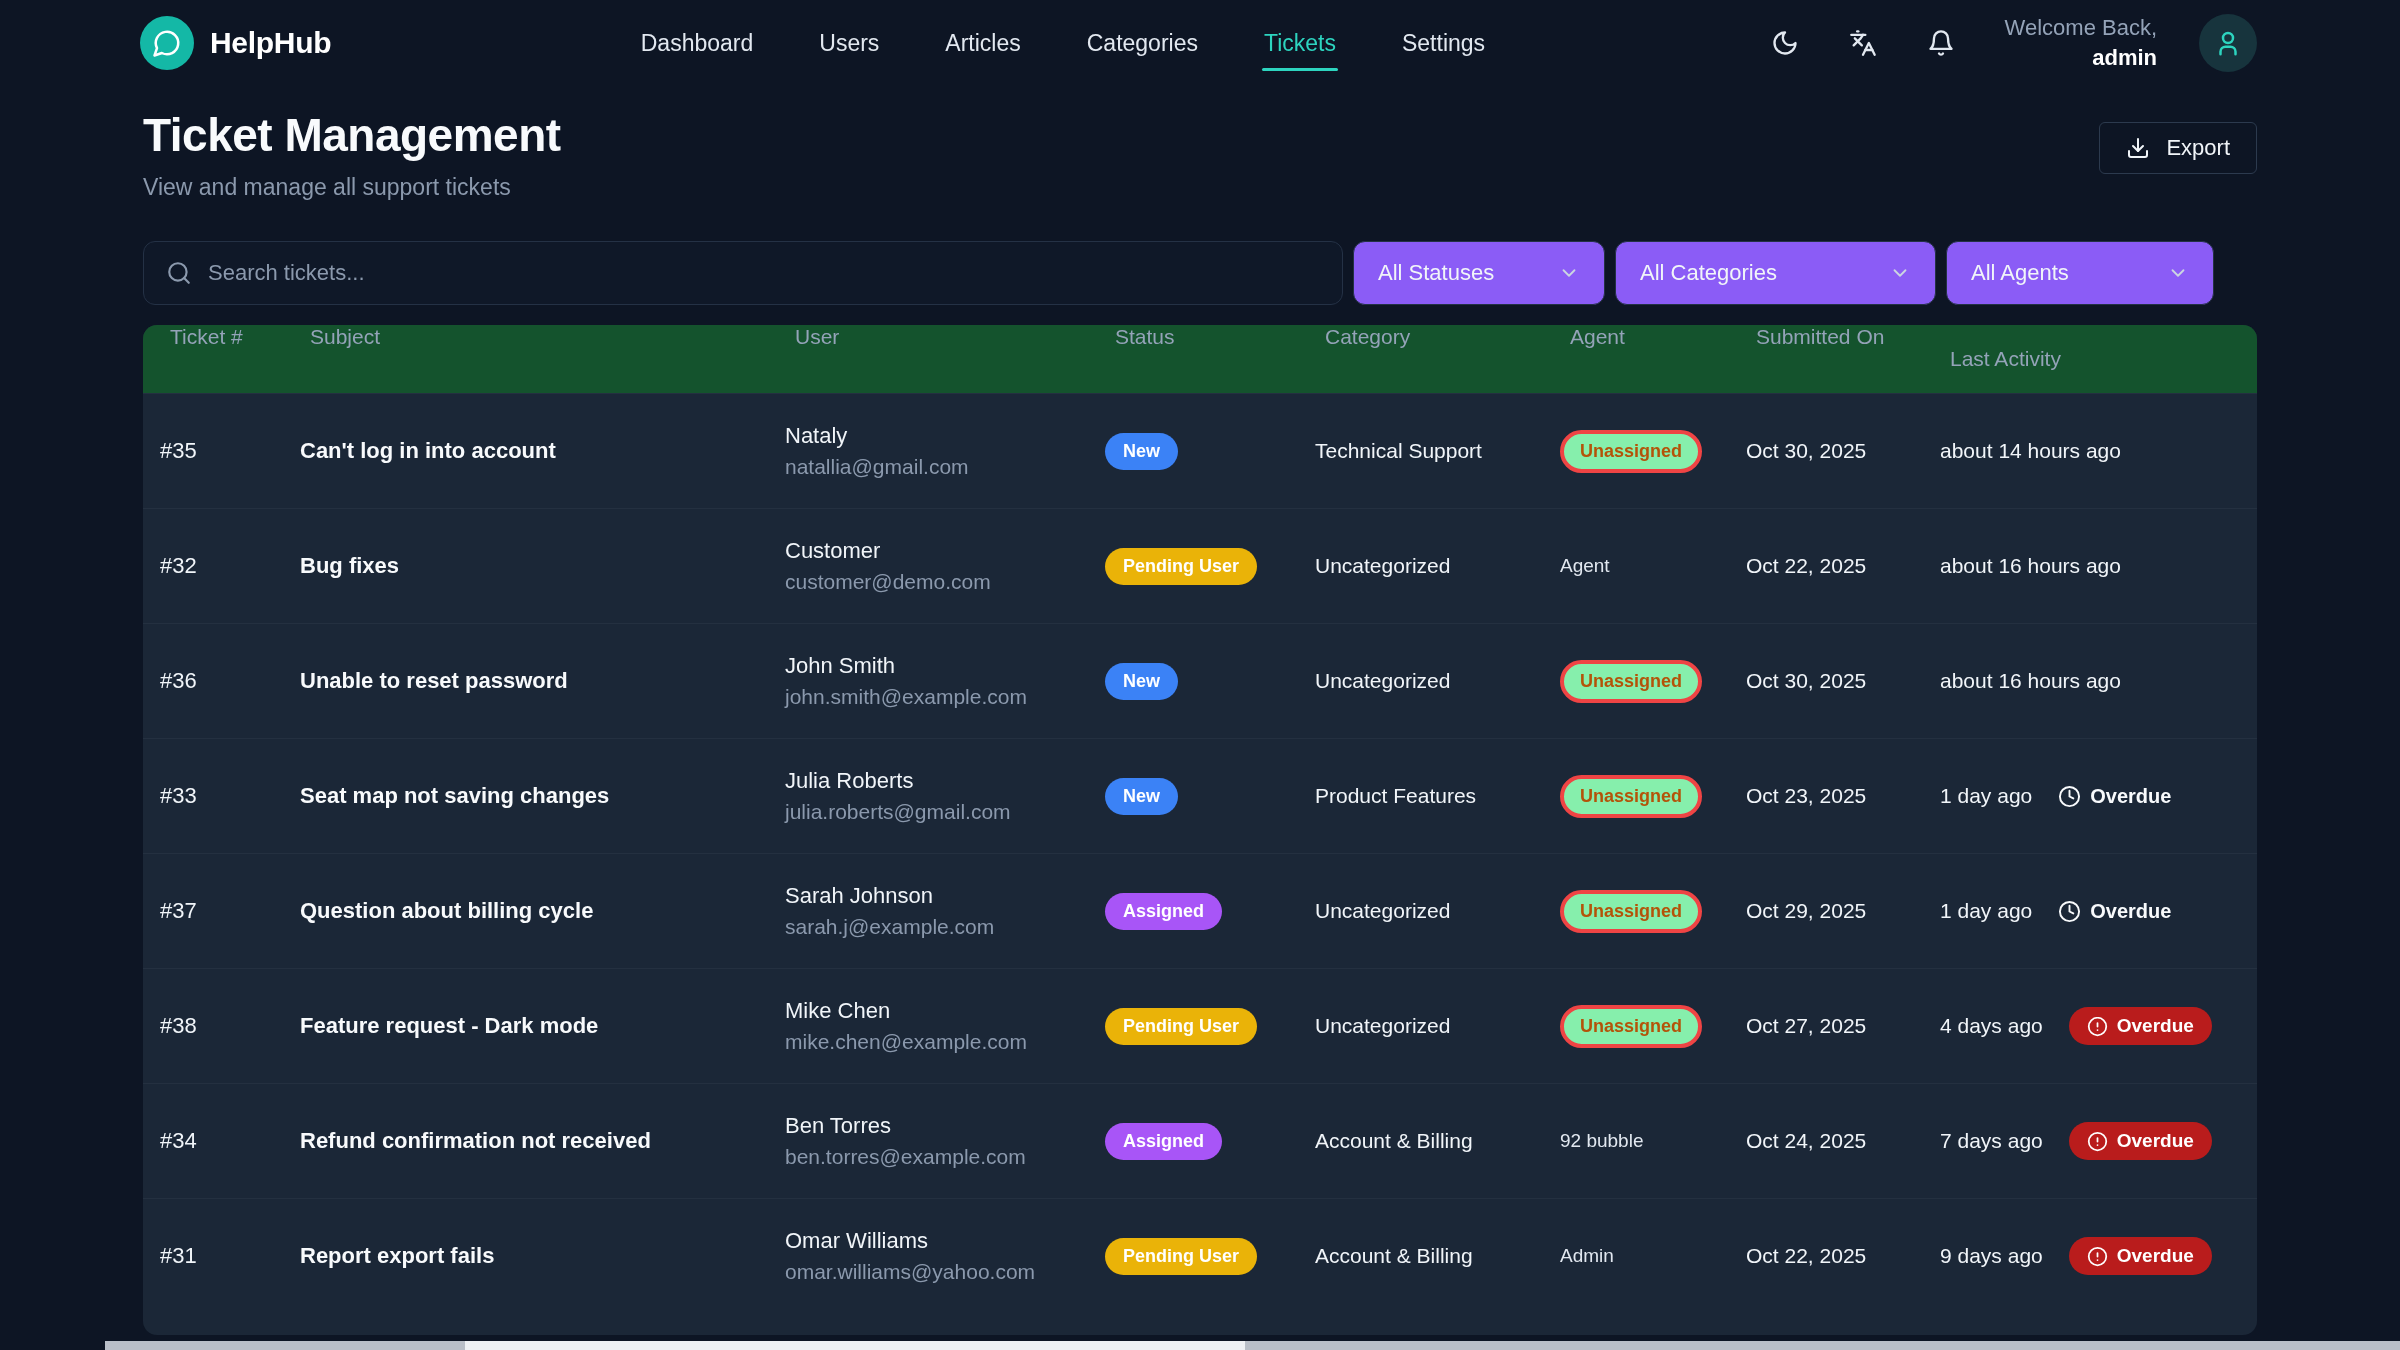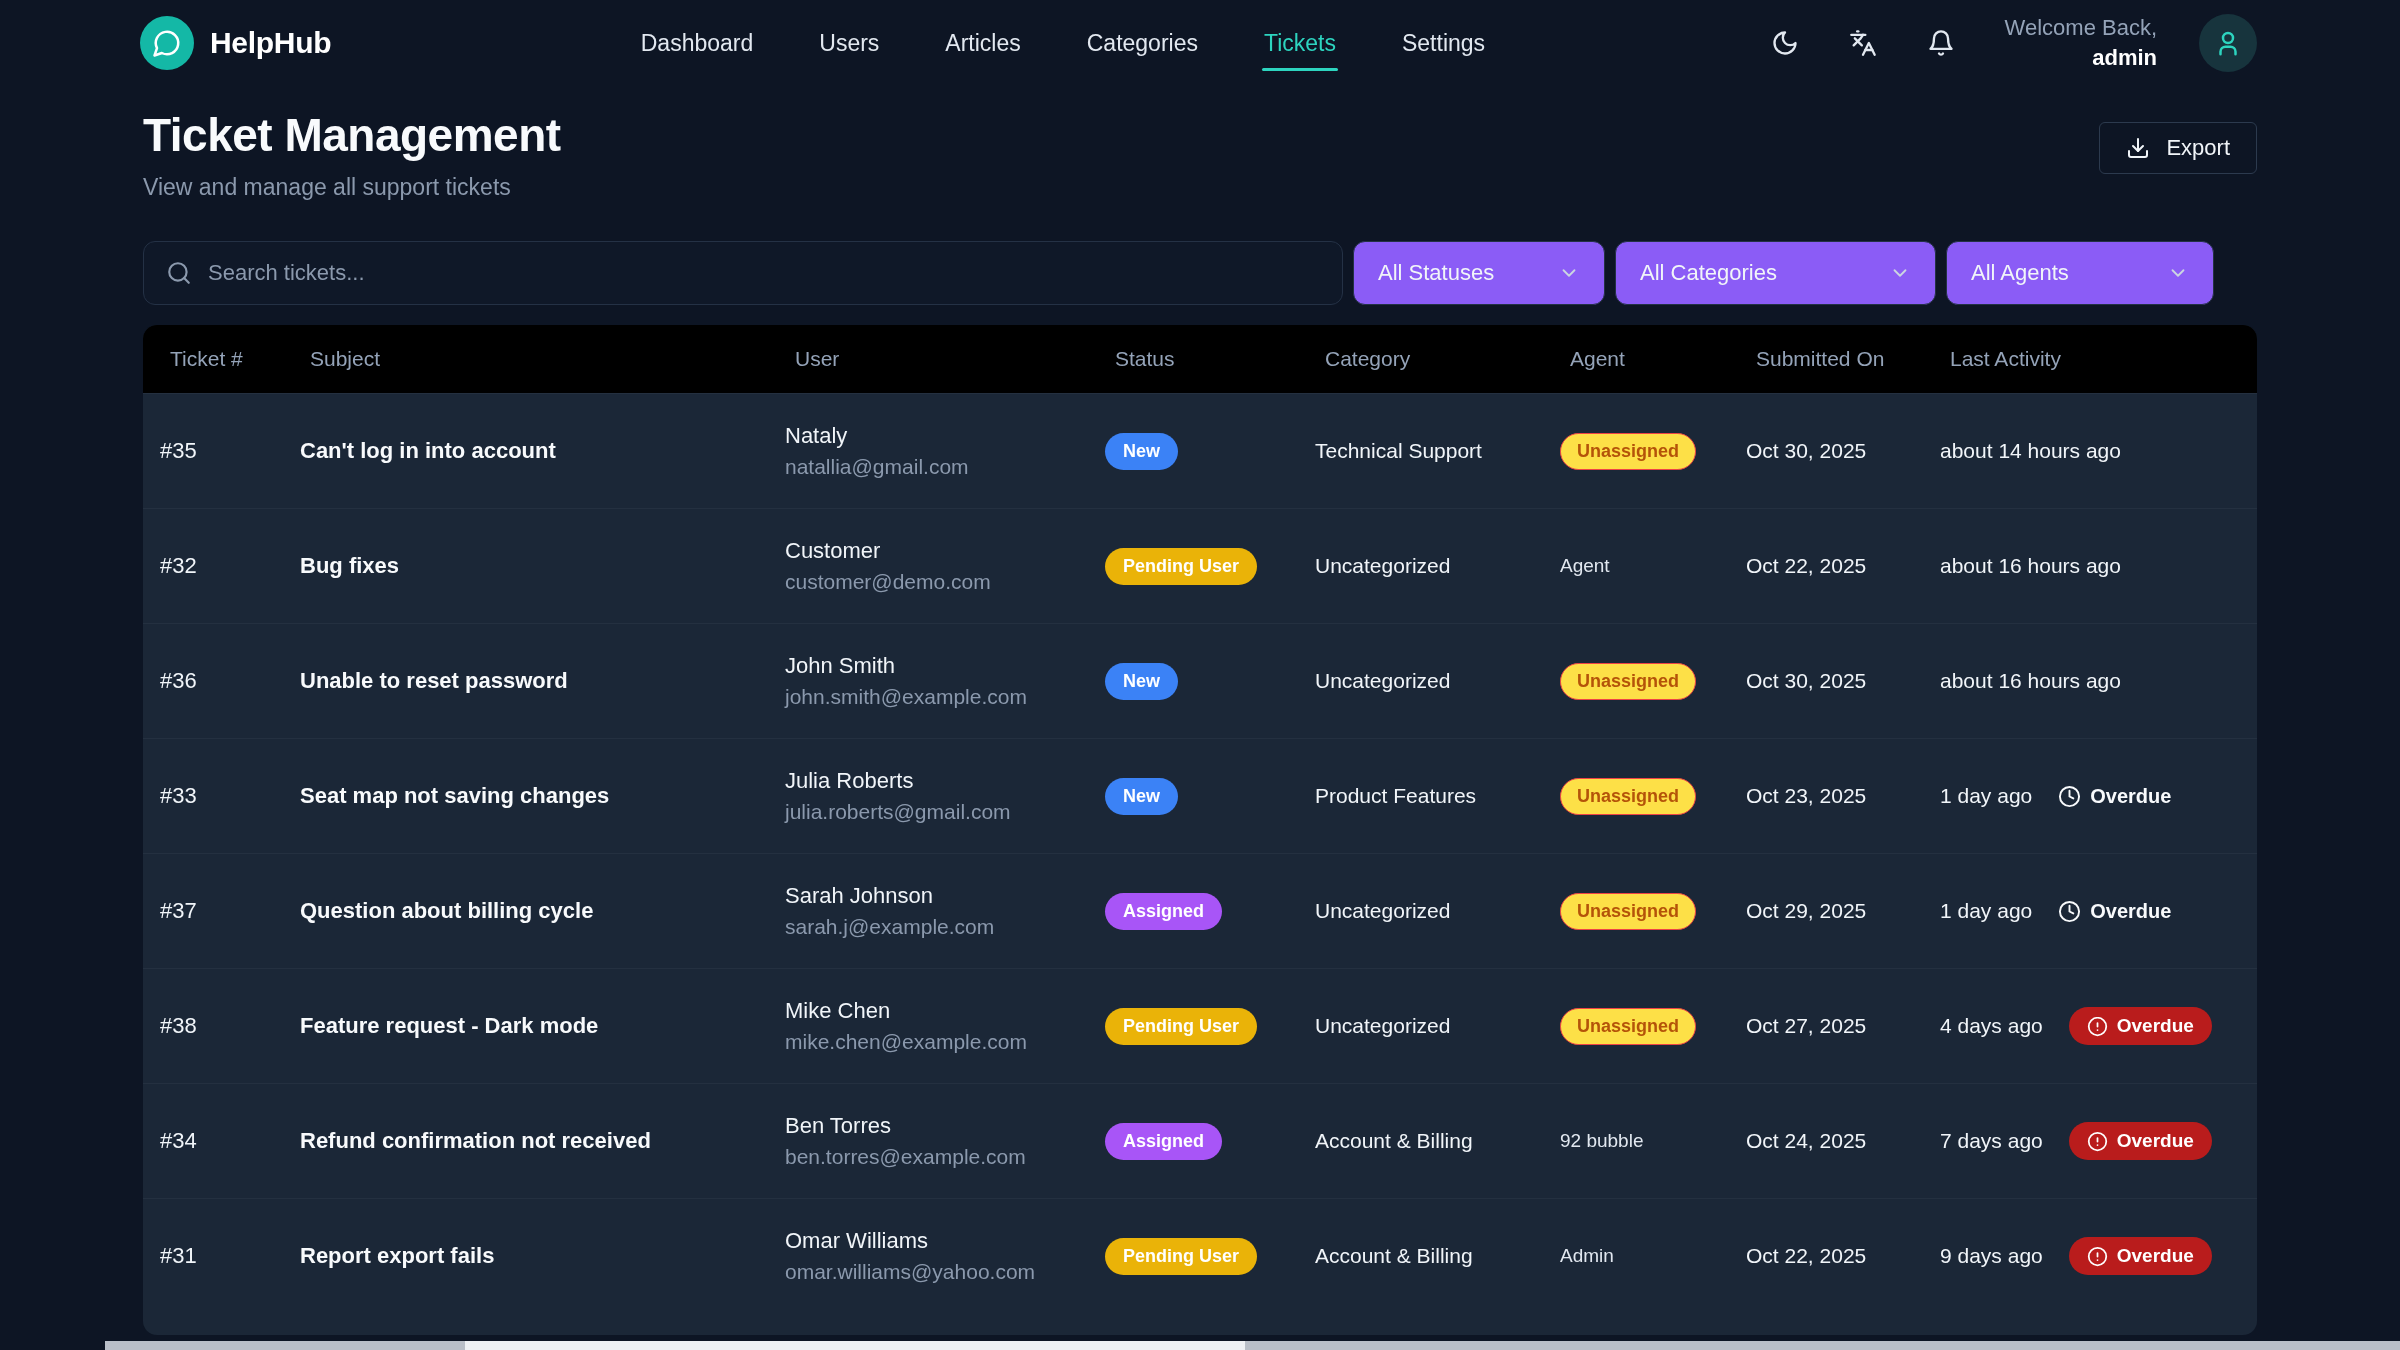--- a/index.html
+++ b/index.html
@@ -99,24 +99,24 @@
 
   
   .table-card {
     margin:20px 143px 0 143px;
     background:#1b2737;
     border-radius:14px;
     height:1010px;
     overflow:hidden;
   }
   .thead {
-    display:flex; align-items:center;
+    display:flex; 
     height:68px;
     padding-left:27px;
-    background:#000000;
+    background:#14532d;
   }
   .th { font-size:21px; color:#94a3b8; font-weight:500; }
   .trow {
     display:flex; align-items:center;
     height:115px;
     padding-left:17px;
     border-top:1px solid rgba(148,163,184,0.08);
     cursor:pointer;
   }
   .c1 { width:140px; }
@@ -143,22 +143,22 @@
   }
   .badge.new      { background:#3b82f6; }
   .badge.pending  { background:#eab308; }
   .badge.assigned { background:#a855f7; }
 
   .agent-badge {
     display:inline-block;
     border-radius:999px;
     padding:7px 16px;
     font-size:18px; font-weight:700;
-    background:#fde047; color:#b45309;
-    border:1px solid #ef4444;
+    background:#86efac; color:#b45309;
+    border:4px solid #ef4444;
     white-space:nowrap;
   }
   .agent-plain {
     background:transparent; border:none; color:#e2e8f0;
     font-weight:400; font-size:19px; padding:0;
   }
 
   .overdue-plain {
     display:none; align-items:center; gap:9px;
     margin-left:26px;

